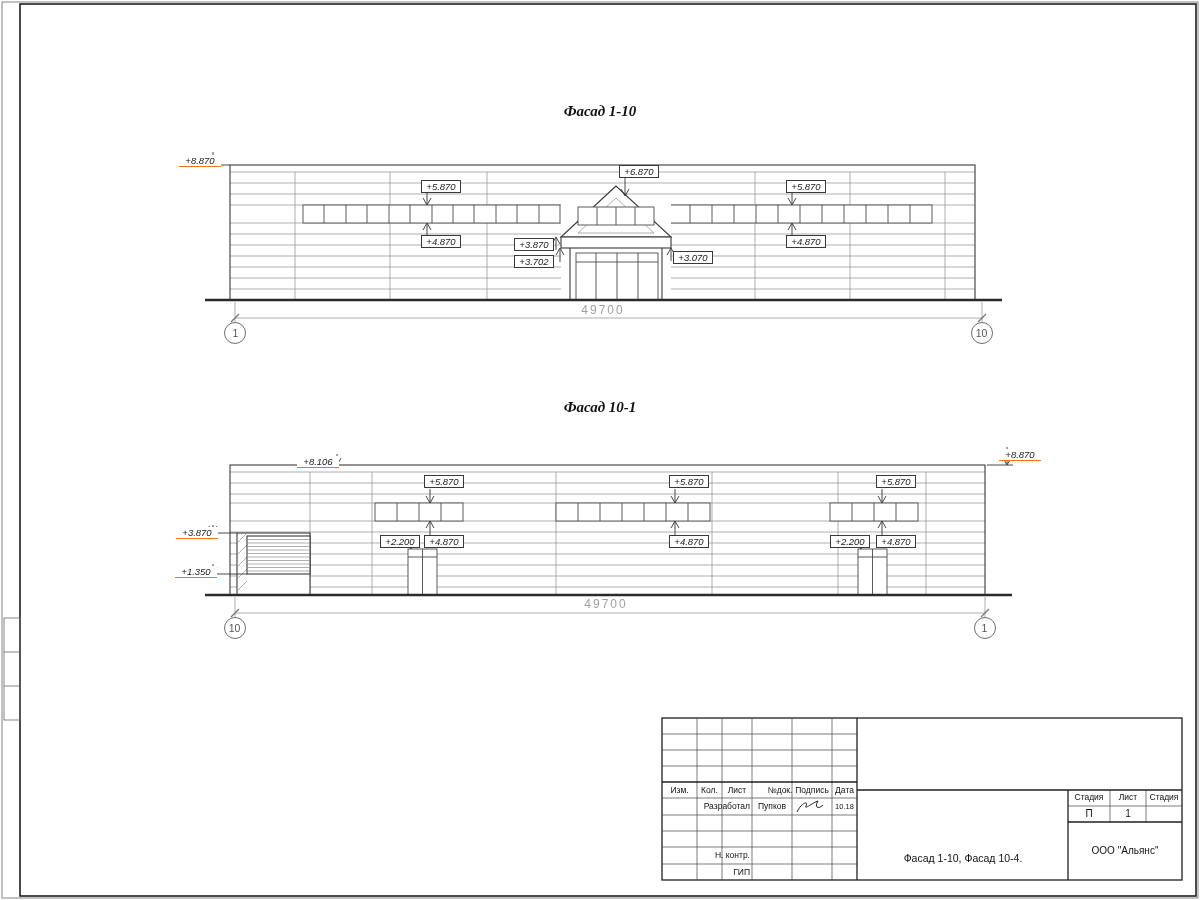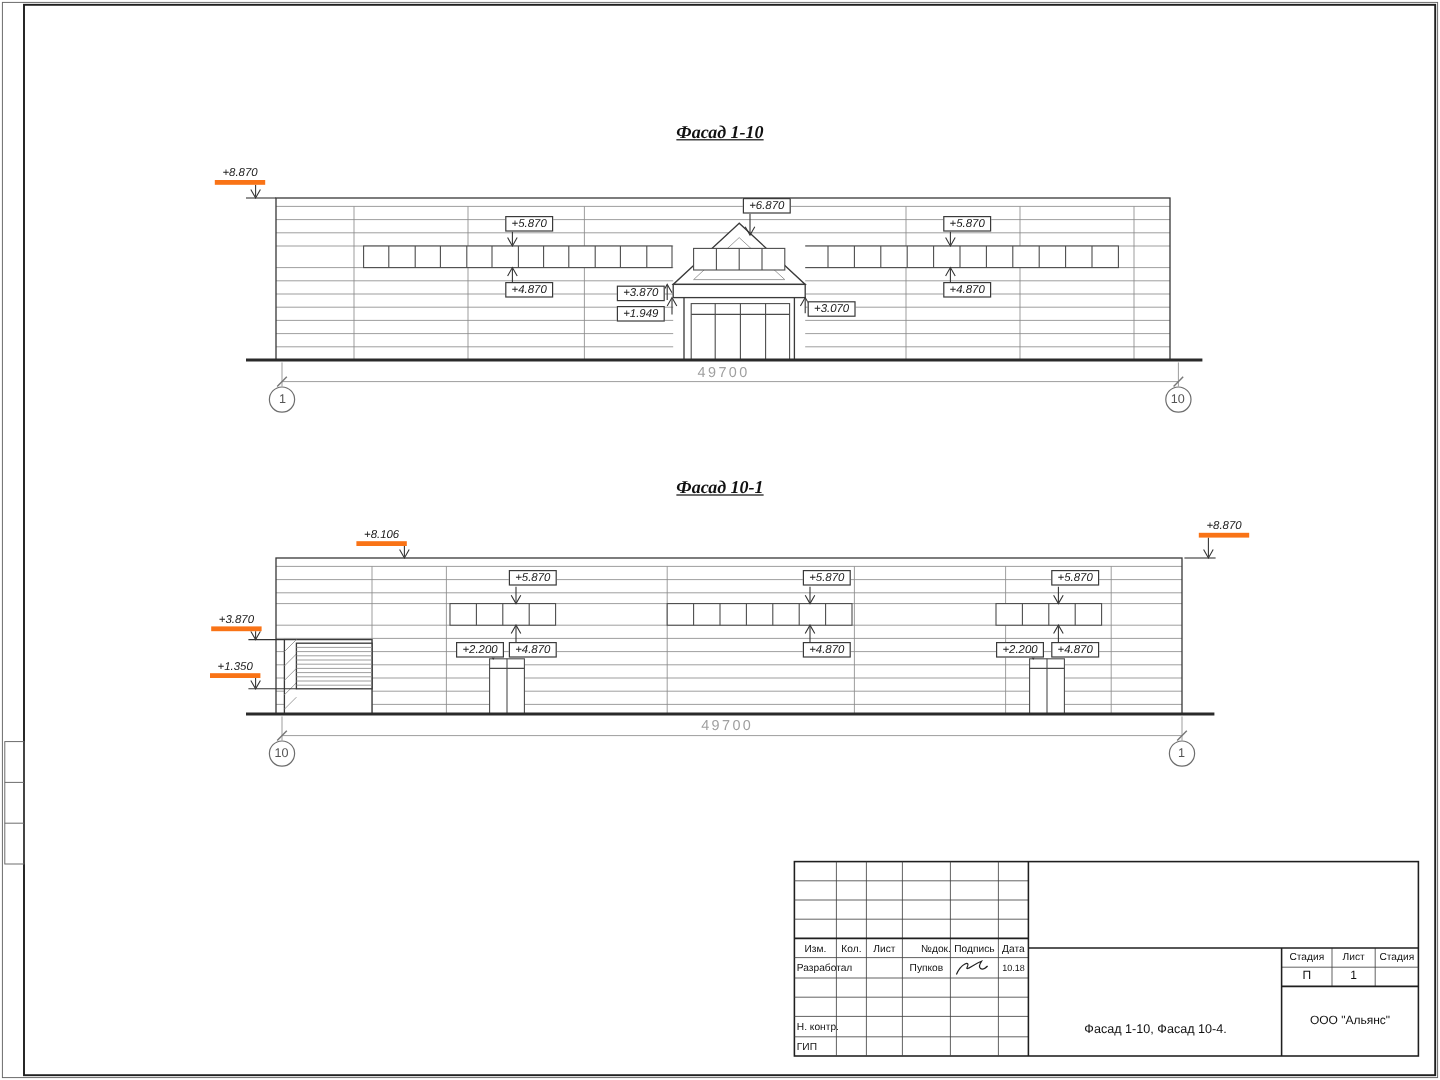--- a/index.html
+++ b/index.html
@@ -23,31 +23,31 @@
   .s-stamp-thin { stroke:#444; stroke-width:0.7; }
   .s-stamp-main { stroke:#1f1f1f; stroke-width:1.3; }
   .s-sign   { stroke:#222; stroke-width:1; }
 
   .lbl {
     position:absolute; font:italic 9.5px "Liberation Sans", sans-serif;
     line-height:11px; color:#1a1a1a; text-align:center; background:#fff;
     white-space:nowrap;
   }
   .elv-box   { border:1px solid #3a3a3a; padding:0 1px; }
-  .elv-shelf { border-bottom:4px solid #f97316; padding:0 2px; }
+  .elv-shelf { border-bottom:1px solid #f97316; padding:0 2px;margin-top:16px; }
   .fig-title {
     font:italic 700 15px "Liberation Serif", serif;
-    text-decoration:underline; background:transparent; color:#111;
+    background:transparent; color:#111;
   }
   .dim  { color:#9f9f9f; font:12px "Liberation Sans", sans-serif; letter-spacing:2px; background:transparent; }
   .axis { color:#555; font:10.5px "Liberation Sans", sans-serif; line-height:12px; background:transparent; }
 
   .st { position:absolute; font:8.5px "Liberation Sans", sans-serif; line-height:10px;
         color:#111; text-align:center; white-space:nowrap; background:transparent; }
-  .st-left  { text-align:left; }
+  .st-left  { text-align:right; }
   .st-title { font-size:10.5px; line-height:12px; }
   .st-big   { font-size:10px; line-height:12px; }
   .st-sm    { font-size:7.5px; }
 </style>
 </head>
 <body>
 
 <div class="sheet">
 
   <svg class="linework" width="1200" height="900" viewBox="0 0 1200 900">
@@ -316,21 +316,21 @@
   </svg>
 
   <div class="lbl fig-title" style="left:520px;top:103px;width:160px">Фасад 1-10</div>
 
   <div class="lbl elv-shelf" style="left:179px;top:139px;width:38px">+8.870</div>
   <div class="lbl elv-box" style="left:421px;top:180px;width:36px">+5.870</div>
   <div class="lbl elv-box" style="left:619px;top:165px;width:36px">+6.870</div>
   <div class="lbl elv-box" style="left:786px;top:180px;width:36px">+5.870</div>
   <div class="lbl elv-box" style="left:421px;top:235px;width:36px">+4.870</div>
   <div class="lbl elv-box" style="left:514px;top:238px;width:36px">+3.870</div>
-  <div class="lbl elv-box" style="left:514px;top:255px;width:36px">+1.949</div>
+  <div class="lbl elv-box" style="left:514px;top:255px;width:36px">+3.702</div>
   <div class="lbl elv-box" style="left:673px;top:251px;width:36px">+3.070</div>
   <div class="lbl elv-box" style="left:786px;top:235px;width:36px">+4.870</div>
 
   <div class="lbl dim" style="left:555px;top:303px;width:96px">49700</div>
   <div class="lbl axis" style="left:225px;top:327px;width:21px">1</div>
   <div class="lbl axis" style="left:971px;top:327px;width:21px">10</div>
 
   <div class="lbl fig-title" style="left:520px;top:399px;width:160px">Фасад 10-1</div>
 
   <div class="lbl elv-shelf" style="left:297px;top:440px;width:38px">+8.106</div>

